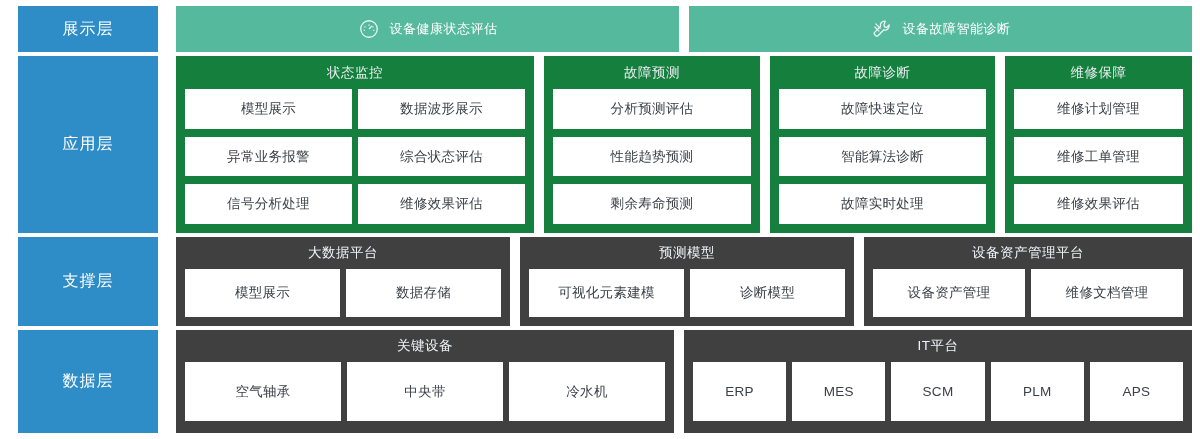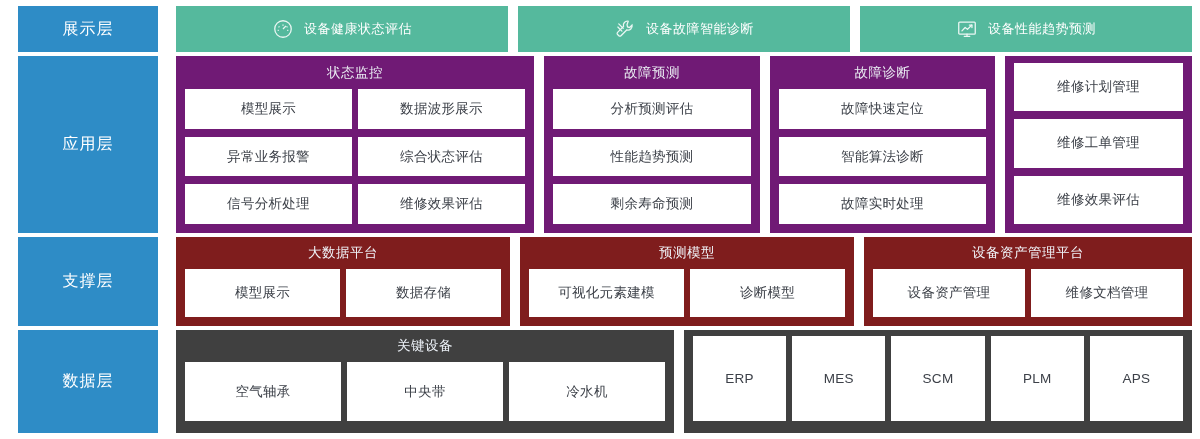--- a/index.html
+++ b/index.html
@@ -60,21 +60,21 @@
     width: 22px; height: 22px;
     display: inline-flex;
     align-items: center; justify-content: center;
     opacity: .88;
   }
   .pres-icon svg { width: 22px; height: 22px; display: block; }
 
   
   #row-application { top: 56px; height: 177px; }
   .grp {
-    background: #701a75;
+    background: #15803d;
     padding: 7px 9px 9px 9px;
     display: flex;
     flex-direction: column;
   }
   .grp-title {
     color: #e9ecf2;
     font-size: 13.5px;
     text-align: center;
     line-height: 20px;
     margin-bottom: 6px;
@@ -103,21 +103,21 @@
     min-height: 31px;
   }
   
   #grp-status { flex: 0 0 358px; }
   #grp-fault-predict { flex: 0 0 216px; }
   #grp-fault-diagnose { flex: 0 0 225px; }
   #grp-maintenance { flex: 1 1 auto; }
 
   
   #row-support { top: 237px; height: 89px; }
-  .grp.support { background: #7f1d1d; padding: 6px 9px 9px 9px; }
+  .grp.support { background: #404040; padding: 6px 9px 9px 9px; }
   .grp.support .grp-title { color: #f0f3f8; }
   #grp-bigdata { flex: 0 0 334px; }
   #grp-model { flex: 0 0 334px; }
   #grp-asset { flex: 1 1 auto; }
 
   
   #row-data { top: 330px; height: 103px; }
   .grp.data { background: #404040; padding: 6px 9px 12px 9px; }
   .grp.data .grp-title { color: #eef3f9; }
   #grp-key-equip { flex: 0 0 498px; }
@@ -147,31 +147,20 @@
       <div class="pres-card">
         <span class="pres-icon">
           <svg viewBox="0 0 24 24" fill="none" stroke="#ffffff" stroke-width="1.4" stroke-linecap="round">
             <path d="M15.5 3.6a4.4 4.4 0 0 0-5.1 5.6L3.9 15.7a1.6 1.6 0 0 0 0 2.3l1.4 1.4a1.6 1.6 0 0 0 2.3 0l6.5-6.5a4.4 4.4 0 0 0 5.6-5.1l-2.6 2.6-2.3-.6-.6-2.3z"></path>
             <path d="M5.2 6.4 10 11.2 M4.2 9.9 8.6 14.3"></path>
           </svg>
         </span>
         <span>设备故障智能诊断</span>
       </div>
 
-      <div class="pres-card">
-        <span class="pres-icon">
-          <svg viewBox="0 0 24 24" fill="none" stroke="#ffffff" stroke-width="1.4" stroke-linecap="round" stroke-linejoin="round">
-            <rect x="3" y="4.5" width="18" height="13" rx="1"></rect>
-            <path d="M6.5 14 L10 10.3 L12.5 12.4 L17.2 7.7"></path>
-            <path d="M14.6 7.7 L17.4 7.7 L17.4 10.4"></path>
-            <path d="M12 17.5 L12 20 M9 20 L15 20"></path>
-          </svg>
-        </span>
-        <span>设备性能趋势预测</span>
-      </div>
 
     </div>
   </div>
 
   <div class="layer-row" id="row-application">
     <div class="layer-label">应用层</div>
     <div class="layer-body">
 
       <div class="grp" id="grp-status">
         <div class="grp-title">状态监控</div>
@@ -215,20 +204,21 @@
           <div class="grp-grid-row">
             <div class="cell">智能算法诊断</div>
           </div>
           <div class="grp-grid-row">
             <div class="cell">故障实时处理</div>
           </div>
         </div>
       </div>
 
       <div class="grp" id="grp-maintenance">
+        <div class="grp-title">维修保障</div>
         <div class="grp-grid">
           <div class="grp-grid-row">
             <div class="cell">维修计划管理</div>
           </div>
           <div class="grp-grid-row">
             <div class="cell">维修工单管理</div>
           </div>
           <div class="grp-grid-row">
             <div class="cell">维修效果评估</div>
           </div>
@@ -284,20 +274,21 @@
         <div class="grp-grid">
           <div class="grp-grid-row">
             <div class="cell">空气轴承</div>
             <div class="cell">中央带</div>
             <div class="cell">冷水机</div>
           </div>
         </div>
       </div>
 
       <div class="grp data" id="grp-it">
+        <div class="grp-title">IT平台</div>
         <div class="grp-grid">
           <div class="grp-grid-row">
             <div class="cell">ERP</div>
             <div class="cell">MES</div>
             <div class="cell">SCM</div>
             <div class="cell">PLM</div>
             <div class="cell">APS</div>
           </div>
         </div>
       </div>

